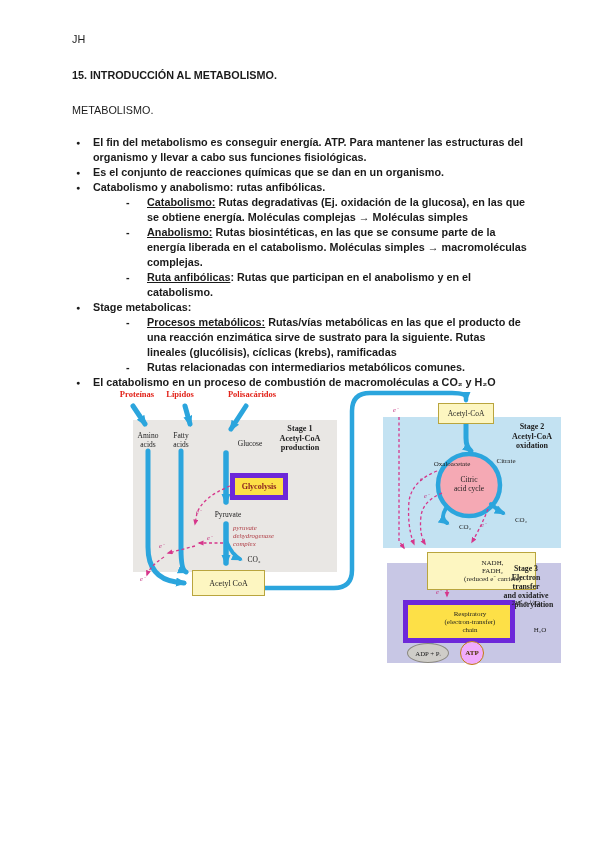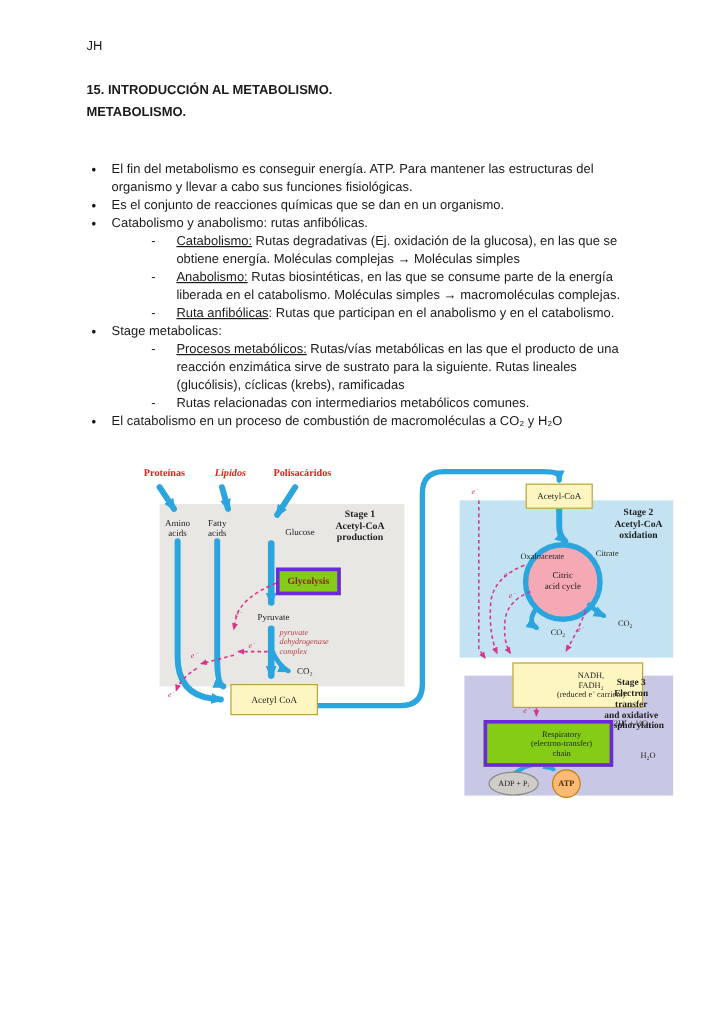--- a/index.html
+++ b/index.html
@@ -2,22 +2,22 @@
 <html><head>
 <meta charset="utf-8">
 <style>
   html,body{margin:0;padding:0;}
   body{width:600px;height:848px;background:#ffffff;position:relative;overflow:hidden;
        font-family:"Liberation Sans",sans-serif;color:#1b1b1b;}
   
   .doc{position:absolute;left:72px;top:32px;width:456px;font-size:10.8px;line-height:15px;}
   .jh{text-align:left;}
   .title{font-weight:bold;margin-top:21px;}
-  .heading{font-weight:bold;margin-top:4px;}
-  .list{margin-top:32px;}
+  .heading{font-weight:normal;margin-top:20px;}
+  .list{margin-top:17px;font-weight:bold;}
   .li1{position:relative;padding-left:21px;}
   .li1::before{content:"\25CF";position:absolute;left:4px;top:0;font-size:7px;}
   .li2{position:relative;padding-left:75px;}
   .li2::before{content:"-";position:absolute;left:54px;top:0;}
   .u{text-decoration:underline;}
   
   .dg{position:absolute;left:100px;top:385px;width:478px;height:292px;
       font-family:"Liberation Serif",serif;color:#1d1d1d;}
   .panel{position:absolute;z-index:1;}
   .panel-gray{left:33px;top:35px;width:204px;height:152px;background:#e9e7e4;}
@@ -27,26 +27,26 @@
   .lab{position:absolute;z-index:3;white-space:pre-line;}
   .ctr{transform:translateX(-50%);text-align:center;}
   .redlab{font-weight:bold;font-size:8.5px;color:#e2231a;line-height:9px;}
   .sm{font-size:7.5px;line-height:8.5px;}
   .xs{font-size:7px;line-height:8px;padding-left:22px;}
   .stage{font-weight:bold;font-size:8.2px;line-height:9.6px;}
   .pdh{font-size:6.8px;line-height:7.8px;font-style:italic;color:#b04048;}
   .el{font-size:6.5px;font-style:italic;color:#c2327e;z-index:3;position:absolute;}
   .ybox{position:absolute;z-index:3;background:#fdf6c1;border:1px solid #b9a53e;
         display:flex;align-items:center;justify-content:center;text-align:center;white-space:pre-line;}
-  .pkbox{position:absolute;z-index:3;background:#84cc16;border:3px solid #6d28d9;
+  .pkbox{position:absolute;z-index:3;background:#fde047;border:5px solid #6d28d9;
         display:flex;align-items:center;justify-content:center;text-align:center;white-space:pre-line;}
   .glyco{font-weight:bold;font-size:8px;color:#8b2020;}
   .adp{position:absolute;z-index:3;background:#cfcdc8;border:1px solid #8a8880;border-radius:50%;
        display:flex;align-items:center;justify-content:center;font-size:6.8px;}
-  .atp{position:absolute;z-index:3;background:#fdba74;border:1px solid #c07f10;border-radius:50%;
+  .atp{position:absolute;z-index:3;background:#f0abfc;border:1px solid #c07f10;border-radius:50%;
        display:flex;align-items:center;justify-content:center;font-size:7px;font-weight:bold;color:#4a3000;}
 </style>
 </head>
 <body>
 
 <div class="doc">
   <div class="jh">JH</div>
   <div class="title">15. INTRODUCCIÓN AL METABOLISMO.</div>
   <div class="heading">METABOLISMO.</div>
 
@@ -106,21 +106,21 @@
       <path marker-end="url(#mp)" d="M64,172 Q50,181 47,190"></path>
       <path marker-end="url(#mp)" d="M299,32 L299,156 L304,163"></path>
       <path marker-end="url(#mp)" d="M337,86 Q312,96 309,116 Q307,142 314,159"></path>
       <path marker-end="url(#mp)" d="M342,108 Q323,116 321,131 Q319,149 325,159"></path>
       <path marker-end="url(#mp)" d="M388,124 Q381,142 372,157"></path>
       <path marker-end="url(#mp)" d="M347,205 L347,211"></path>
     </g>
   </svg>
 
   <div class="lab ctr redlab" style="left:37px;top:5px;">Proteínas</div>
-  <div class="lab ctr redlab" style="left:92px;top:5px;font-style:italic;">Lípidos</div>
+  <div class="lab ctr redlab" style="left:80px;top:5px;">Lípidos</div>
   <div class="lab ctr redlab" style="left:152px;top:5px;">Polisacáridos</div>
 
   <div class="lab ctr sm" style="left:48px;top:47px;">Amino
 acids</div>
   <div class="lab ctr sm" style="left:81px;top:47px;">Fatty
 acids</div>
   <div class="lab ctr sm" style="left:126px;top:55px;padding-left:48px;">Glucose</div>
   <div class="lab ctr stage" style="left:200px;top:39px;">Stage 1
 Acetyl-CoA
 production</div>

